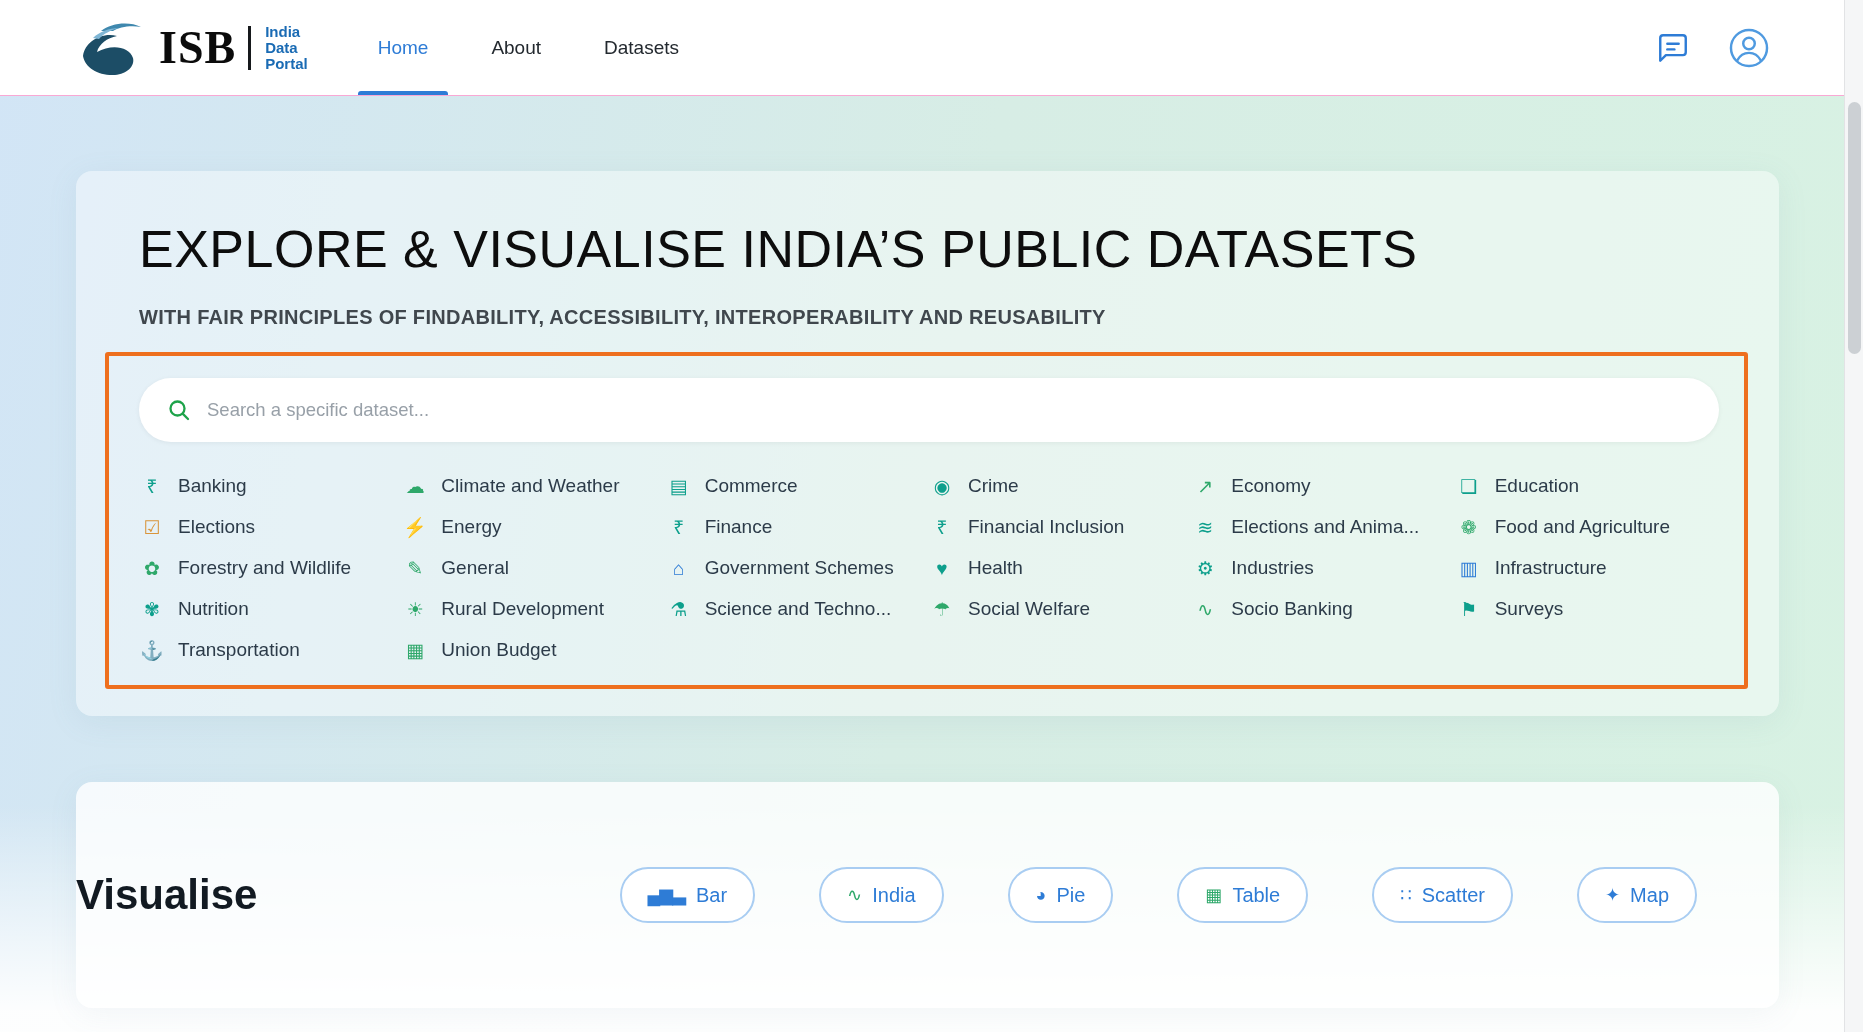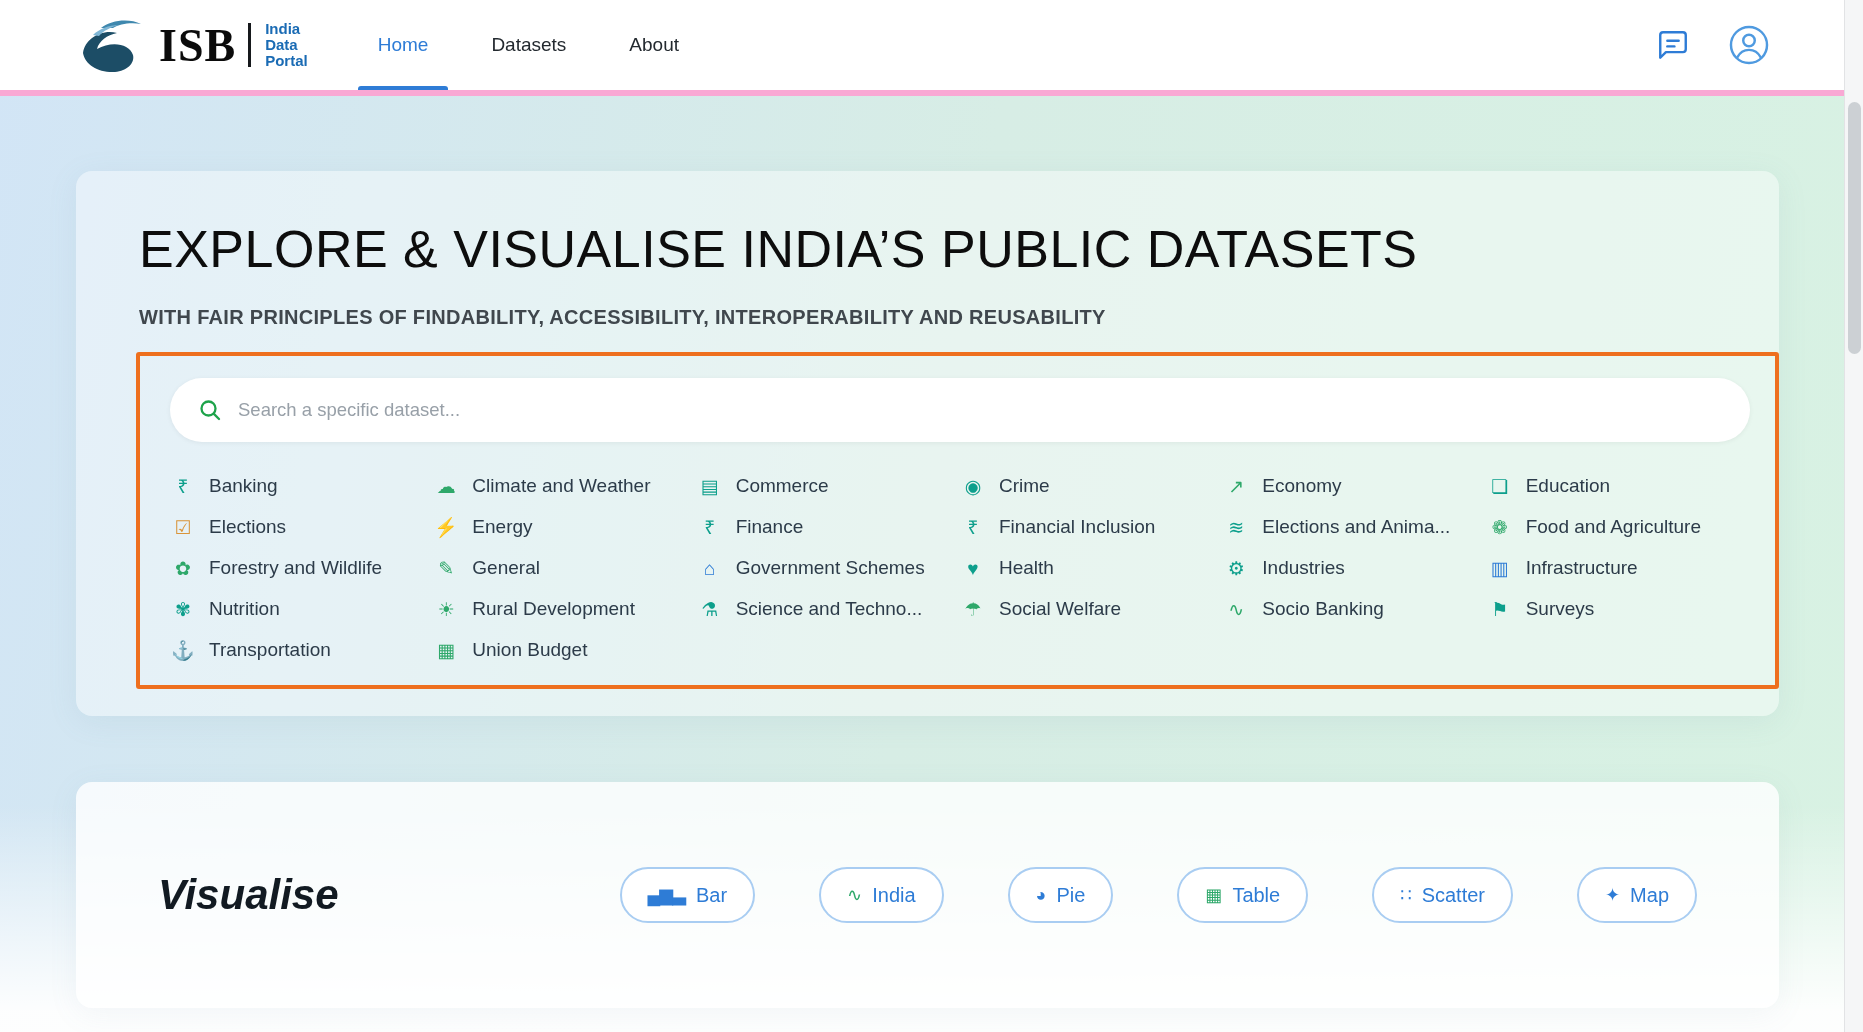--- a/index.html
+++ b/index.html
@@ -12,21 +12,21 @@
       linear-gradient(180deg, rgba(255,255,255,0) 78%, rgba(255,255,255,0.95) 98%),
       linear-gradient(100deg, #d2e5f6 0%, #d7ede5 50%, #d8f2e3 100%);
   }
 
   
   .header {
     position: absolute; top: 0; left: 0; width: 1844px; height: 96px;
     background: #ffffff;
     display: flex; align-items: center;
     padding: 0 74px 0 71px;
-    border-bottom: 6px solid #f9a8d4;
+    border-bottom: 1px solid #f9a8d4;
     z-index: 5;
   }
   .logo { display: flex; align-items: center; gap: 10px; cursor: pointer; }
   .logo-abbr {
     font-family: "Liberation Serif", serif;
     font-size: 46px; font-weight: 600; color: #0b0b0b; letter-spacing: 1px;
   }
   .logo-divider { width: 3px; height: 44px; background: #16191c; margin: 0 4px 0 2px; }
   .logo-lines { display: flex; flex-direction: column; justify-content: center; }
   .logo-lines span { color: #1a6bb4; font-size: 15px; font-weight: 700; line-height: 16px; }
@@ -55,21 +55,21 @@
   .hero-title {
     position: absolute; left: 63px; top: 48px;
     font-size: 52px; font-weight: 500; color: #0d0d0d; letter-spacing: 0.5px;
   }
   .hero-subtitle {
     position: absolute; left: 63px; top: 135px;
     font-size: 20px; font-weight: 700; color: #40474d; letter-spacing: 0.3px;
   }
   .highlight-box {
     position: absolute; left: 29px; top: 181px; width: 1643px; height: 337px;
-    border: 4px solid #ee6f1e; border-radius: 3px; margin-left: 31px;
+    border: 4px solid #ee6f1e; border-radius: 3px;
   }
   .search-bar {
     position: absolute; left: 30px; top: 22px; width: 1580px; height: 64px;
     background: #ffffff; border-radius: 32px;
     display: flex; align-items: center; gap: 16px; padding: 0 28px;
     box-shadow: 0 1px 5px rgba(0,0,0,0.06);
     cursor: text;
   }
   .search-input {
     flex: 1; border: none; outline: none; background: transparent;
@@ -86,21 +86,21 @@
   .cat-label { font-size: 19px; color: #2c3b49; white-space: nowrap; }
 
   
   .viz-card {
     position: absolute; left: 76px; top: 782px; width: 1703px; height: 226px;
     background: rgba(255,255,255,0.80);
     border-radius: 16px;
     display: flex; align-items: center;
     box-shadow: 0 6px 30px rgba(110,145,165,0.08);
   }
-  .viz-title { margin-left: 82px; font-size: 42px; font-weight: 600; color: #121a22; font-style: italic; }
+  .viz-title { font-size: 42px; font-weight: 600; color: #121a22; }
   .viz-buttons { margin-left: auto; margin-right: 82px; display: flex; gap: 64px; }
   .viz-btn {
     display: flex; align-items: center; gap: 11px;
     padding: 0 26px; height: 56px;
     border: 2px solid #a9cdf2; border-radius: 28px;
     background: #ffffff; color: #2e7cd6;
     font-size: 20px; font-family: "Liberation Sans", sans-serif;
     cursor: pointer;
   }
   .viz-icon { font-size: 18px; line-height: 1; letter-spacing: -1px; }
@@ -136,25 +136,25 @@
       </div>
     </div>
 
     <nav class="nav">
 
         <a class="nav-item active">
           <span class="nav-label">Home</span>
         </a>
 
         <a class="nav-item">
+          <span class="nav-label">About</span>
+        </a>
+
+        <a class="nav-item">
           <span class="nav-label">Datasets</span>
-        </a>
-
-        <a class="nav-item">
-          <span class="nav-label">About</span>
         </a>
       </nav>
 
     <div class="header-icons">
       <span class="hicon">
         <svg width="34" height="34" viewBox="0 0 24 24" fill="none" stroke="#2e7cd6" stroke-width="1.7" stroke-linecap="round" stroke-linejoin="round">
           <path d="M21 15a2 2 0 0 1-2 2H7l-4 4V5a2 2 0 0 1 2-2h14a2 2 0 0 1 2 2z"></path>
           <line x1="8" y1="9" x2="16" y2="9"></line>
           <line x1="8" y1="13" x2="13" y2="13"></line>
         </svg>

